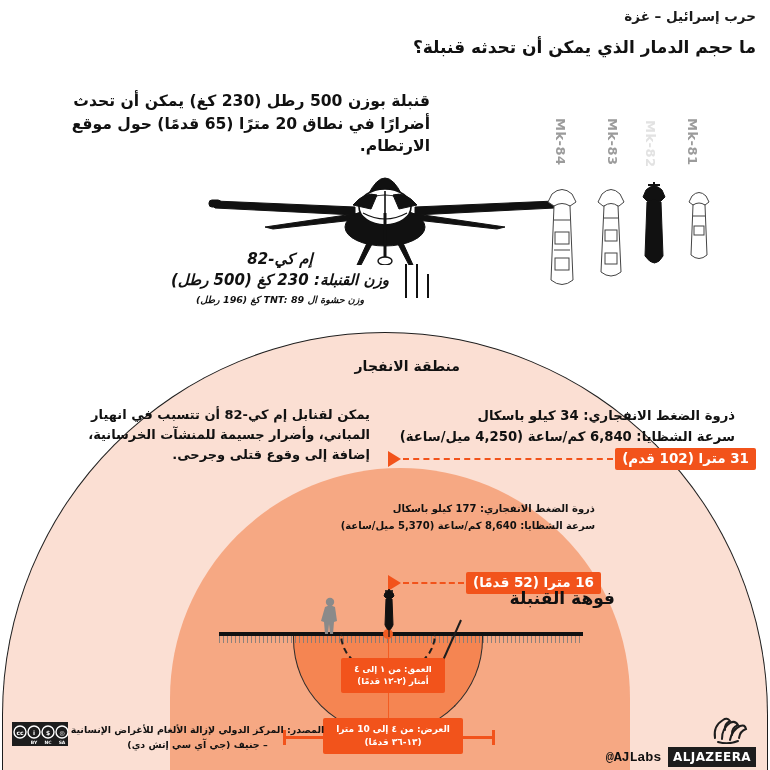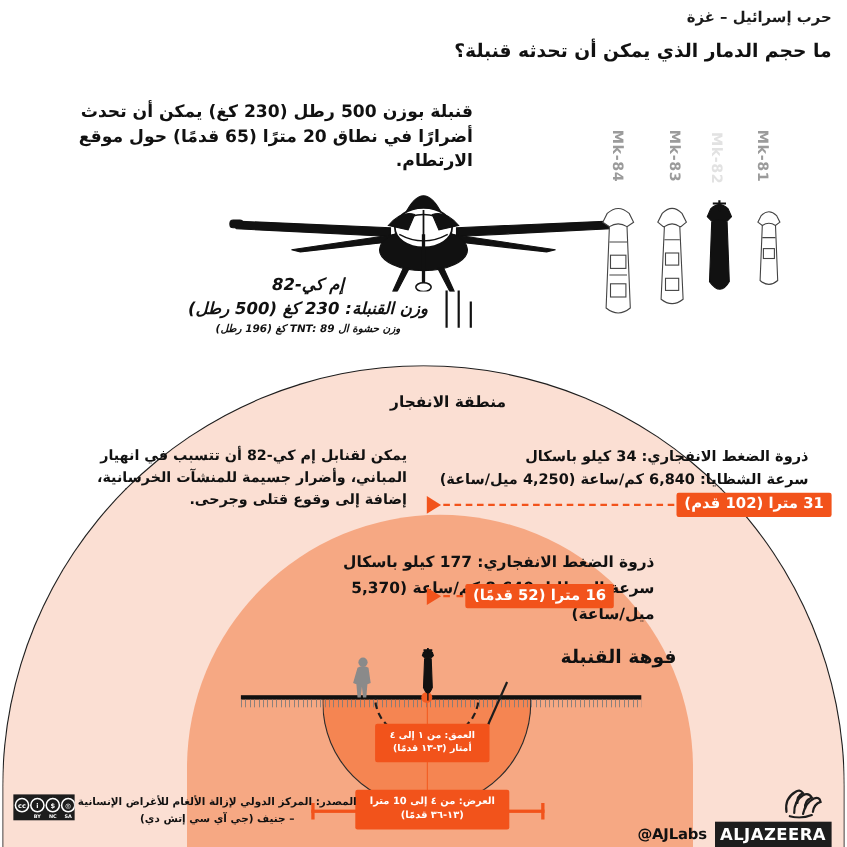--- a/index.html
+++ b/index.html
@@ -122,21 +122,21 @@
     font-size:13px;font-weight:700;line-height:1.55;color:#111;
   }
   .stat-outer{
     position:absolute;top:405px;right:35px;width:345px;
     text-align:right;direction:rtl;
     font-size:13.2px;font-weight:700;line-height:1.6;color:#111;
   }
   .stat-inner{
     position:absolute;top:500px;right:175px;width:290px;
     direction:rtl;
-    font-size:14px;font-weight:700;line-height:1.7;color:#111;
+    font-size:10px;font-weight:700;line-height:1.7;color:#111;
   }
   .crater-title{
     position:absolute;top:588px;right:155px;
     font-size:17px;font-weight:700;color:#111;direction:rtl;
   }
   .crater-leader{
     position:absolute;left:460px;top:620px;width:2px;height:52px;
     background:#1d1d1d;transform:rotate(24deg);transform-origin:top center;
   }
 
@@ -150,21 +150,21 @@
   .mdash{
     flex:1;height:0;border-top:2px dashed #f2531b;margin:0 2px;
   }
   .marrow{
     width:0;height:0;
     border-top:8px solid transparent;border-bottom:8px solid transparent;
     border-left:13px solid #f2531b;
   }
   #measure-102{left:388px;top:448px;width:368px;}
   #measure-102 .mtag{font-size:13.5px;}
-  #measure-52{left:388px;top:531px;width:170px;}
+  #measure-52{left:388px;top:572px;width:213px;}
   #measure-52 .mtag{font-size:13.5px;}
 
   
   .cbox{
     position:absolute;background:#f2531b;color:#fff;
     font-weight:700;text-align:center;direction:rtl;
     border-radius:2px;line-height:1.45;
   }
   #depth-box{left:341px;top:658px;width:96px;padding:5px 4px;font-size:8.5px;}
   #width-box{left:323px;top:718px;width:132px;padding:5px 4px;font-size:9px;}
@@ -178,23 +178,23 @@
   
   .cc{position:absolute;left:12px;top:722px;}
   .source{
     position:absolute;left:70px;top:722px;width:255px;
     text-align:center;direction:rtl;
     font-size:9.5px;font-weight:700;line-height:1.6;color:#111;
   }
   .brand{position:absolute;right:14px;top:712px;text-align:left;}
   .brand .aj-logo{display:block;margin-left:auto;margin-right:6px;width:42px;height:32px;}
   .brand .row{display:flex;align-items:center;gap:7px;margin-top:3px;direction:ltr;}
-  .brand .handle{font-size:13.5px;font-weight:700;color:#111;letter-spacing:-.2px;}
+  .brand .handle{font-size:13.5px;font-weight:700;color:#111;letter-spacing:-.2px;font-family:Liberation Mono, monospace;}
   .brand .wordmark{
-    background:#1d1d1d;color:#fff;font-size:15px;font-weight:700;
+    background:#1d1d1d;color:#fff;font-size:12px;font-weight:700;
     padding:3px 5px;letter-spacing:.4px;
   }
 </style>
 </head>
 <body>
 
 <div id="stage">
 
   <div class="kicker">حرب إسرائيل – غزة</div>
   <div class="headline">ما حجم الدمار الذي يمكن أن تحدثه قنبلة؟</div>

